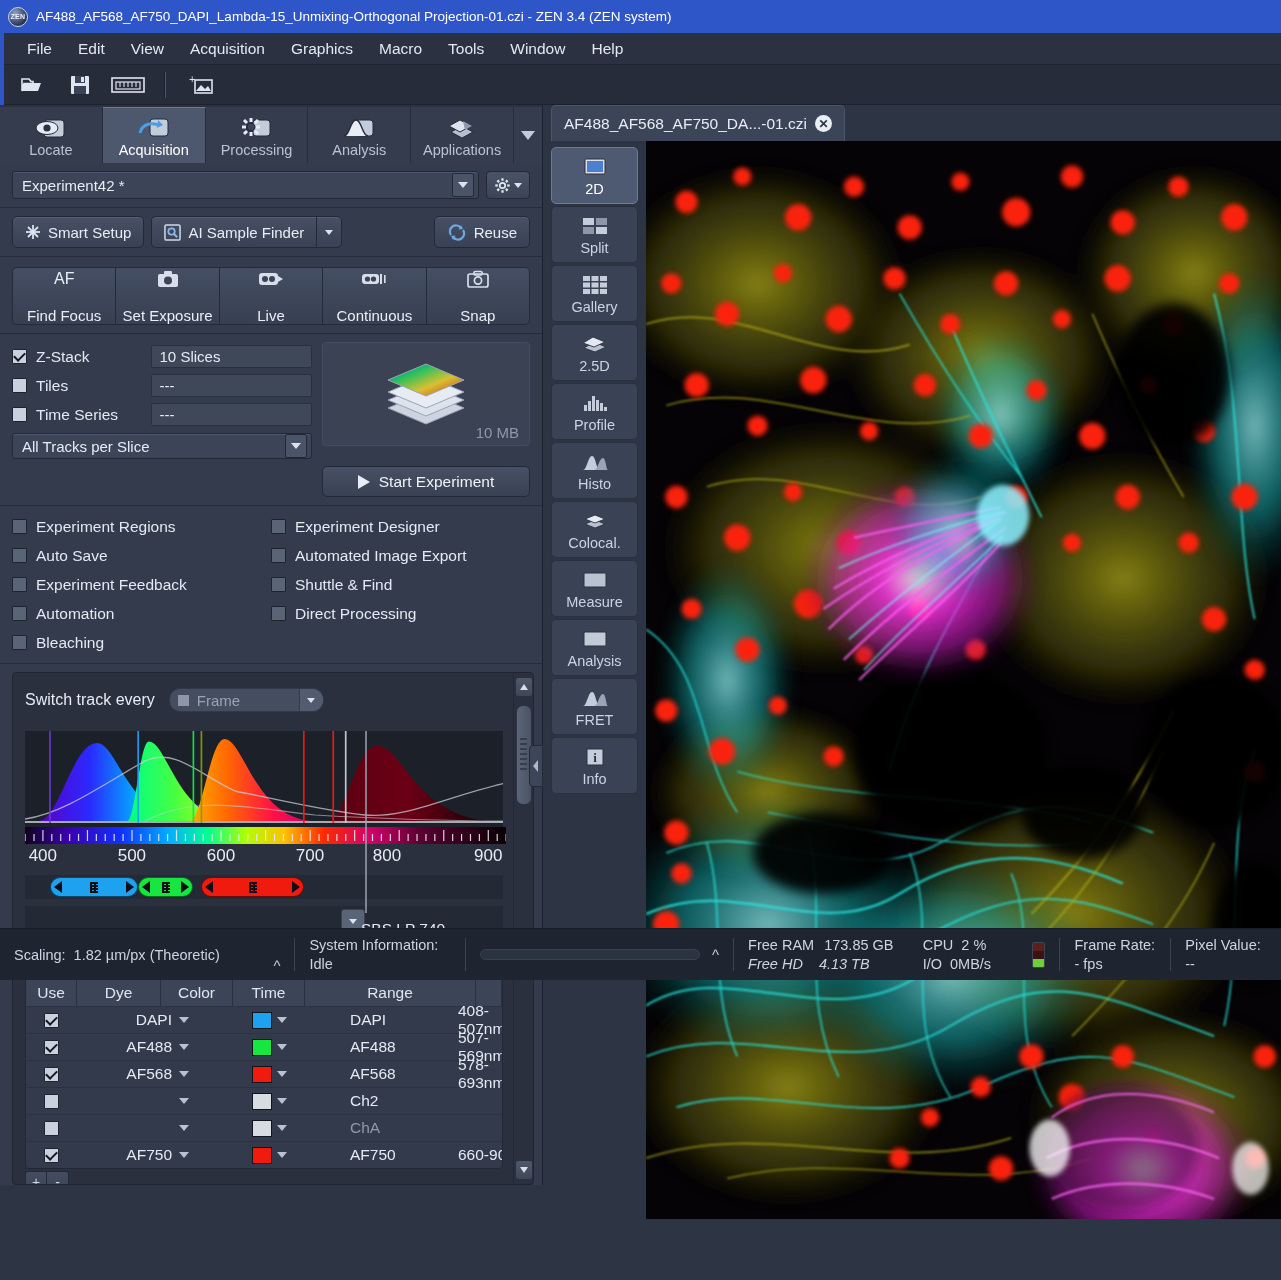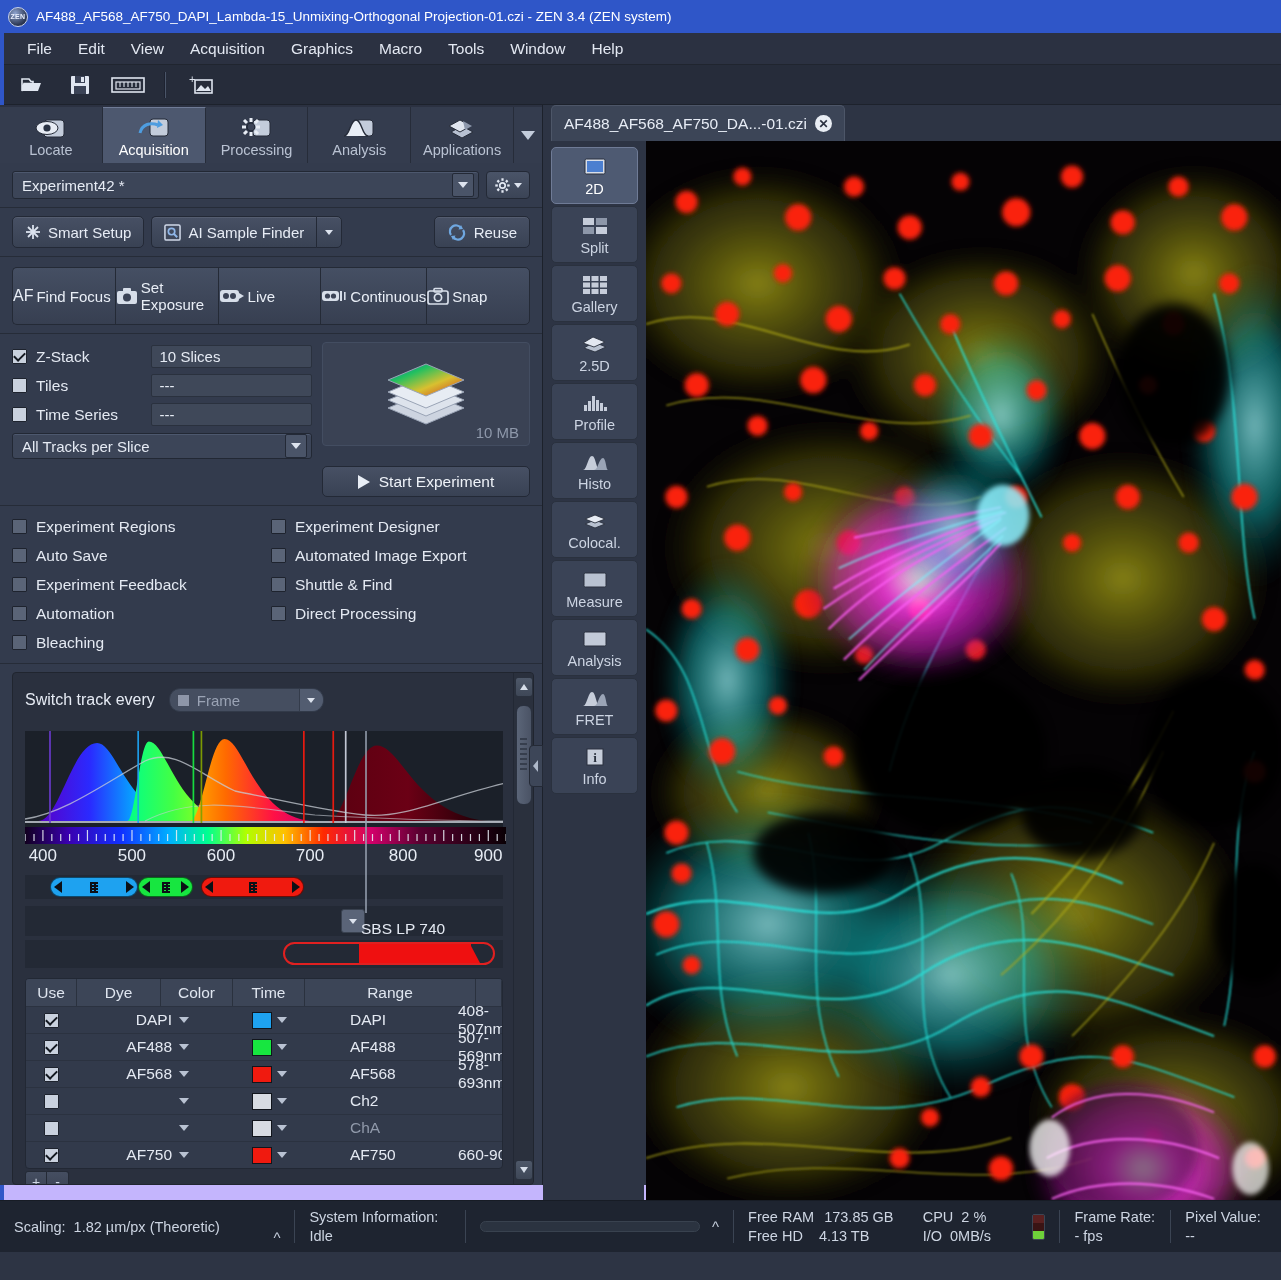--- a/index.html
+++ b/index.html
@@ -4,21 +4,21 @@
 <style>
   * { box-sizing: border-box; margin:0; padding:0; }
   html,body { width:1281px; height:1280px; overflow:hidden; }
   body {
     font-family: "Liberation Sans", sans-serif;
     background:#2d3444;
     color:#d7dce6;
     font-size:15px;
     -webkit-font-smoothing:antialiased;
   }
-  #app { position:relative; width:1281px; height:1252px; background:#c4b5fd; }
+  #app { position:relative; width:1281px; height:980px; background:#c4b5fd; }
 
   
   .titlebar {
     height:33px; background:#2f56c8; display:flex; align-items:center;
     padding-left:8px; color:#ffffff; font-size:13.5px; gap:8px;
   }
   .zen-logo {
     width:20px;height:20px;border-radius:50%;
     background:radial-gradient(circle at 35% 30%, #8fa4cf, #2a3550 70%);
     border:1px solid #c8d2e8; display:flex;align-items:center;justify-content:center;
@@ -95,22 +95,22 @@
     box-shadow: inset 0 1px 0 rgba(255,255,255,.08);
   }
 
   .splitbtn { display:flex; }
   .splitbtn .main { border-radius:5px 0 0 5px; border-right:none; }
   .splitbtn .drop { width:26px; border-radius:0 5px 5px 0; padding:0; }
 
   .bigbar { display:flex; margin-top:2px; }
   .bigbtn {
     flex:1; height:58px; background:linear-gradient(#454f63,#373f51);
-    border:1px solid #242a36; border-right:none; display:flex; flex-direction:row;
-    align-items:center; justify-content:flex-start; gap:3px; font-size:15px; cursor:default;
+    border:1px solid #242a36; border-right:none; display:flex; flex-direction:column;
+    align-items:center; justify-content:space-between; gap:3px; font-size:15px; cursor:default;
     color:#e9eef6;
   }
   .bigbtn:first-child { border-radius:5px 0 0 5px; }
   .bigbtn:last-child { border-radius:0 5px 5px 0; border-right:1px solid #242a36; }
   .bigbtn .lbl { font-size:15px; }
   .bigbtn .ic { height:22px; display:flex; align-items:center; }
 
   
   .cbx {
     width:15px;height:15px;background:#c9d1de;border:1px solid #1e232e;
@@ -788,21 +788,21 @@
                   <rect x="462.68518518518516" y="3" width="1.2" height="11" fill="#e6ebf3" opacity=".9"></rect>
                   <rect x="471.5925925925926" y="7" width="1.2" height="7" fill="#e6ebf3" opacity=".9"></rect>
                   <rect x="480.5" y="7" width="1.2" height="7" fill="#e6ebf3" opacity=".9"></rect>
                 </svg>
             </div>
             <div class="axislabels" id="axislabels">
                 <span style="left: 17.8148px;">400</span>
                 <span style="left: 106.889px;">500</span>
                 <span style="left: 195.963px;">600</span>
                 <span style="left: 285.037px;">700</span>
-                <span style="left: 378px;">800</span>
+                <span style="left: 362px;">800</span>
                 <span style="left: 463.185px;">900</span>
               </div>
 
             <div class="sliderbar" id="sliderbar">
                 <div class="chanslider" style="left: 24.9407px; width: 88.1833px; background: rgb(30, 162, 240);">
                   <span class="ar arL"></span>
                   <span class="grip"></span>
                   <span class="ar arR"></span>
                 </div>
                 <div class="chanslider" style="left: 113.124px; width: 55.2259px; background: rgb(23, 230, 64);">
@@ -1352,21 +1352,21 @@
     <div class="sb-cell" style="flex-direction:row;align-items:center;gap:12px;">
       <div class="sb-prog"></div>
       <span class="chev">^</span>
     </div>
     <div class="sb-div"></div>
     <div class="sb-cell" style="width:175px;">
       <div style="display:flex;gap:10px;">
         <span>Free RAM</span>
         <span>173.85 GB</span>
       </div>
-      <div style="display:flex;gap:10px;">
+      <div style="display:flex;gap:10px;font-style:italic;">
         <span>Free HD</span>
         <span style="margin-left:6px;">4.13 TB</span>
       </div>
     </div>
     <div class="sb-cell" style="width:110px;">
       <div style="display:flex;gap:8px;">
         <span>CPU</span>
         <span>2 %</span>
       </div>
       <div style="display:flex;gap:8px;">

